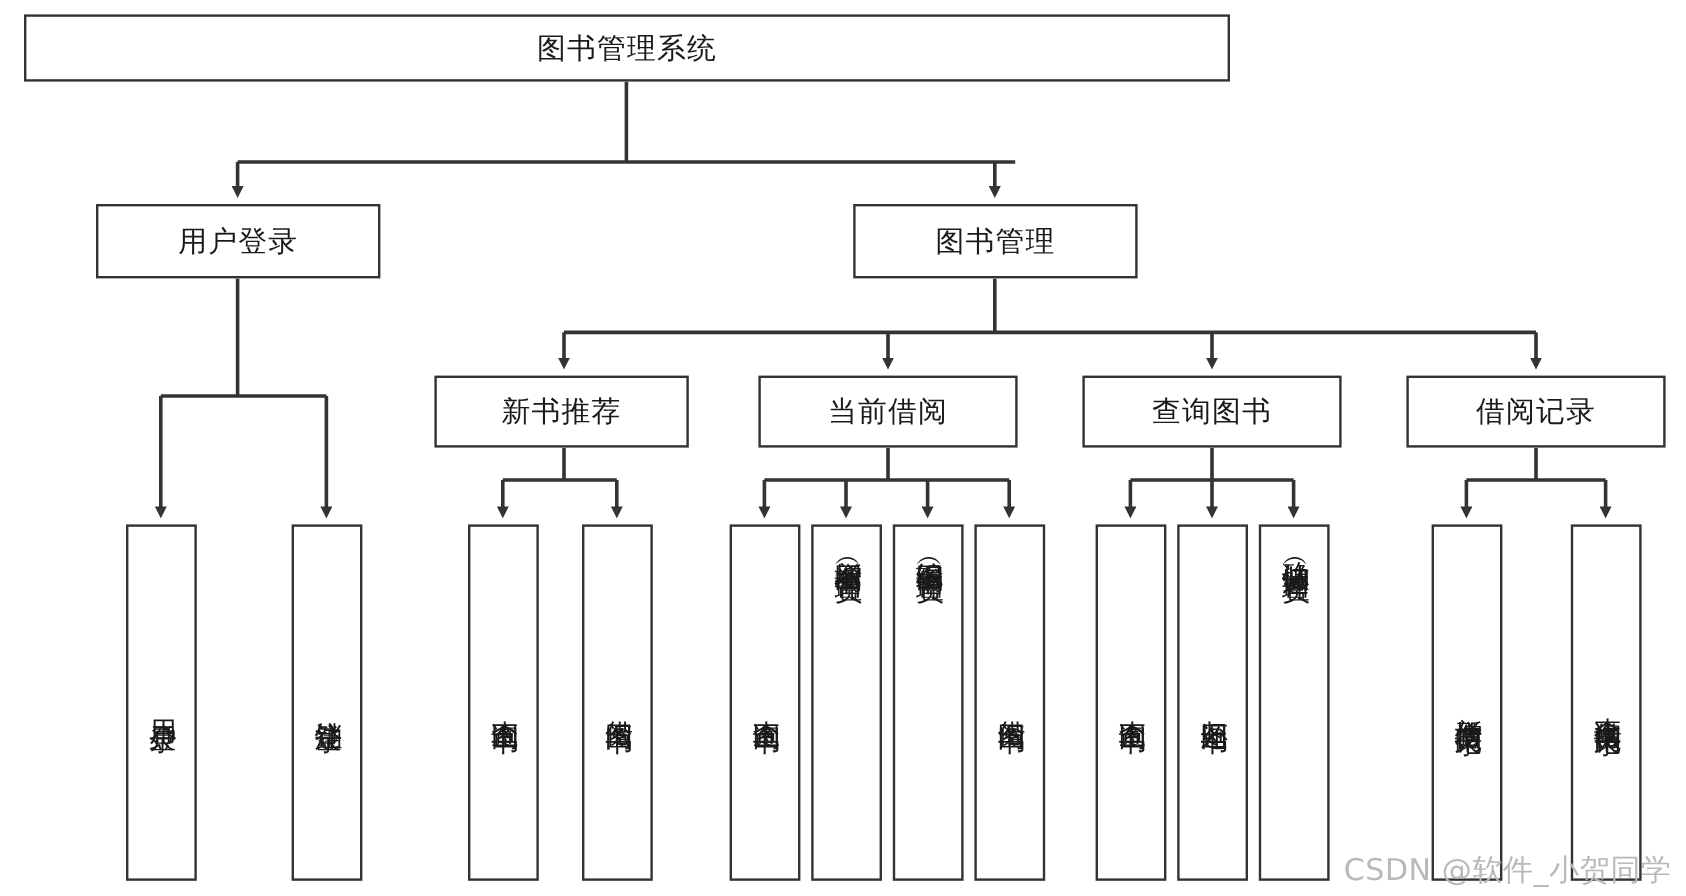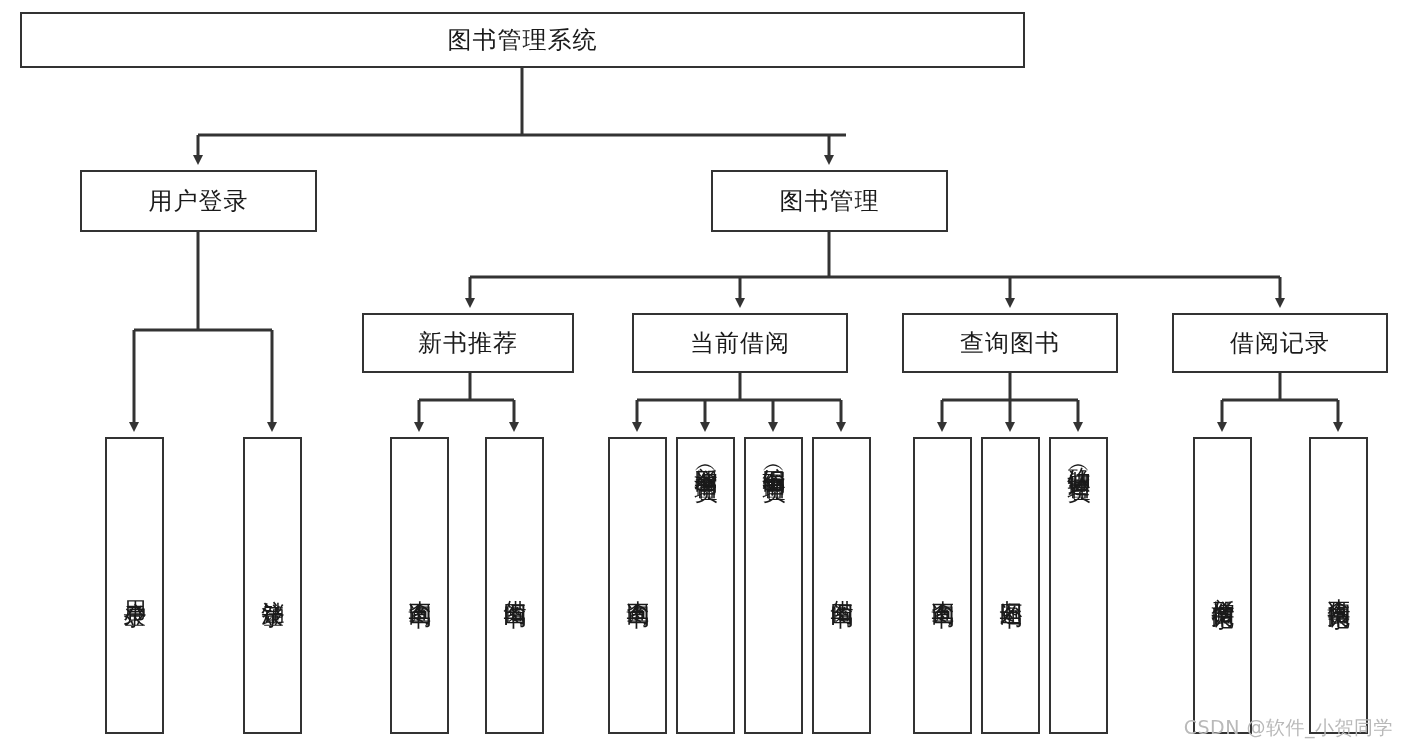--- a/index.html
+++ b/index.html
@@ -61,21 +61,21 @@
     padding-top: 0;
   }
   .node-v.align-top {
     align-items: flex-start;
     padding-top: 10px;
   }
   #watermark {
     position: absolute;
     right: 12px;
     bottom: 6px;
-    font-size: 19px;
+    font-size: 25px;
     color: #b9b9b9;
     letter-spacing: 0.5px;
     white-space: nowrap;
     font-family: "DejaVu Sans", "Liberation Sans", sans-serif;
   }
 </style>
 </head>
 <body>
 
 <div id="diagram-root">

